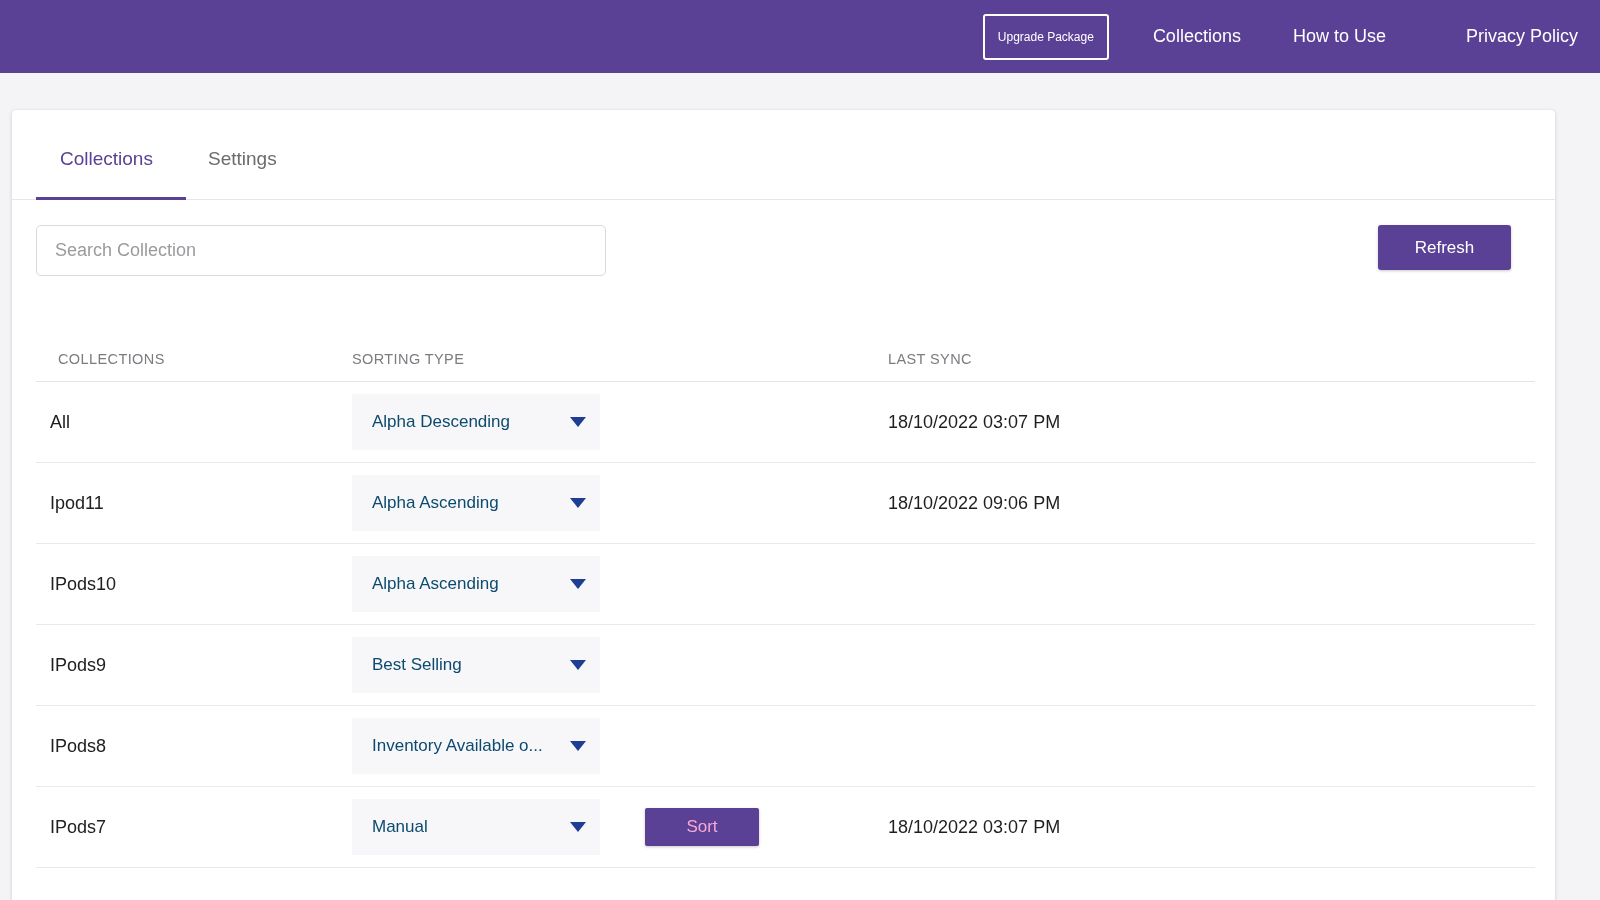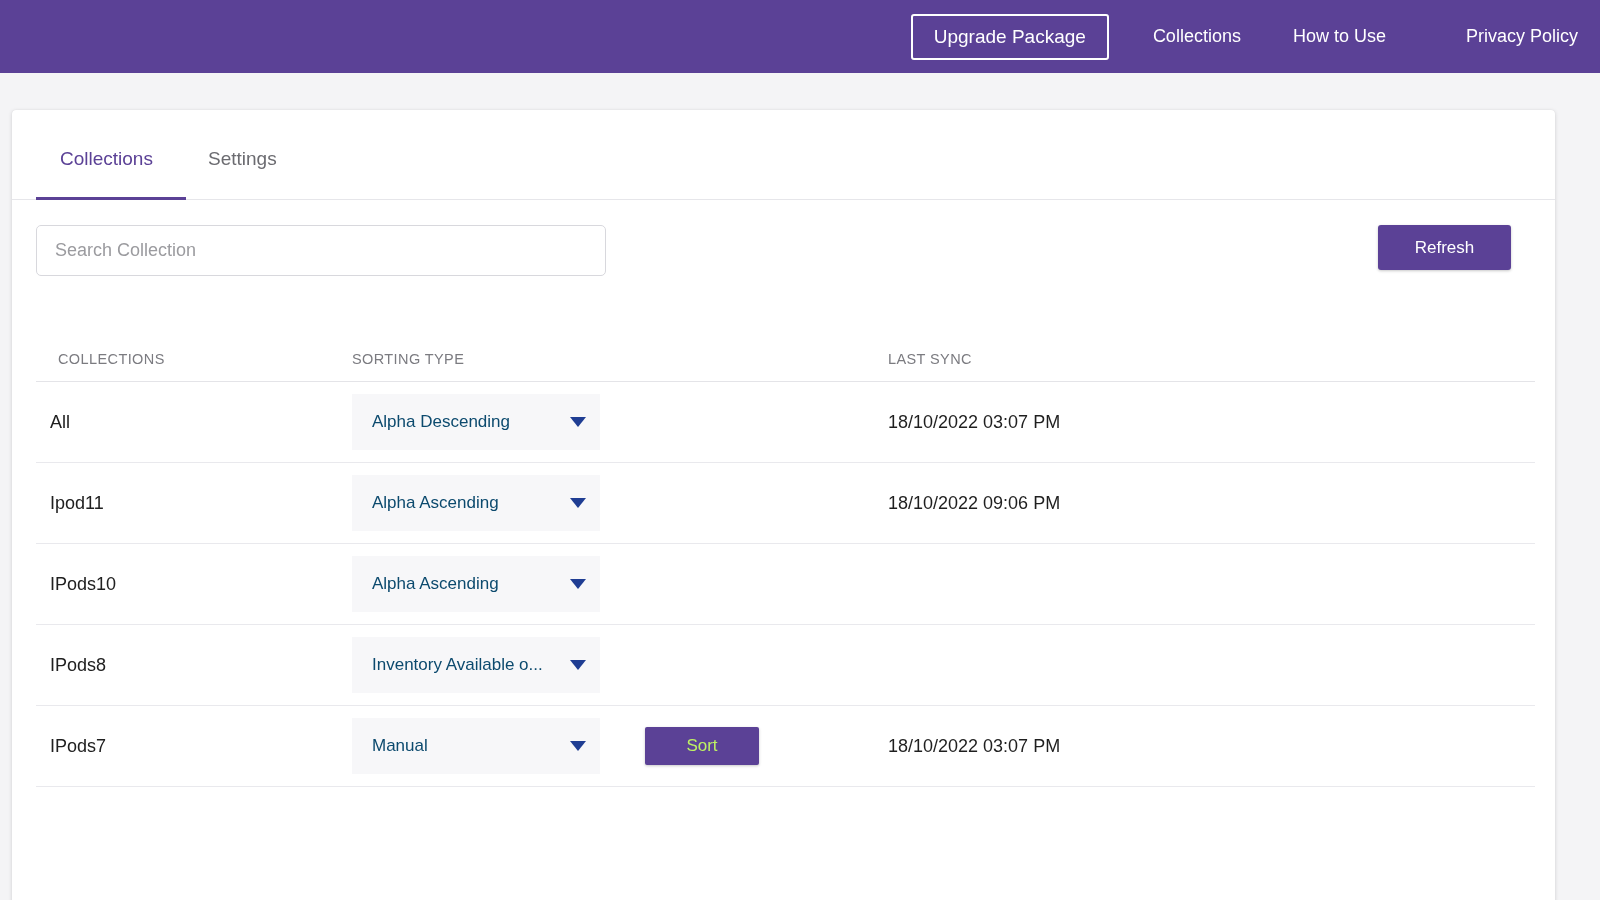--- a/index.html
+++ b/index.html
@@ -25,26 +25,26 @@
     background: #5b4196;
     display: flex;
     align-items: center;
     justify-content: flex-end;
     padding-right: 0;
   }
 
   .upgrade-btn {
     height: 46px;
     margin-right: 44px;
-    padding: 0 21px;
+    padding: 0 13px;
     border: 2px solid #ffffff;
     border-radius: 3px;
     background: transparent;
     color: #ffffff;
-    font-size: 19px;
+    font-size: 12px;
     font-family: "Liberation Sans", sans-serif;
     line-height: 42px;
     white-space: nowrap;
     cursor: pointer;
   }
 
   .nav-link {
     color: #ffffff;
     font-size: 18px;
     text-decoration: none;
@@ -201,21 +201,21 @@
   }
 
   .cell-sort {
     position: absolute;
     left: 609px;
     top: 50%;
     transform: translateY(-50%);
     width: 114px;
     height: 38px;
     background: #5b4196;
-    color: #bef264;
+    color: #f9a8d4;
     border: none;
     border-radius: 2px;
     font-size: 17px;
     font-family: "Liberation Sans", sans-serif;
     cursor: pointer;
     box-shadow: 0 1px 3px rgba(0,0,0,0.22);
   }
 
   .cell-sync {
     position: absolute;
@@ -275,20 +275,27 @@
           <div class="cell-sync">18/10/2022 09:06 PM</div>
         </div>
         <div class="row">
           <div class="cell-name">IPods10</div>
           <div class="cell-select">
             <span class="sel-label">Alpha Ascending</span>
             <span class="caret"></span>
           </div>
         </div>
         <div class="row">
+          <div class="cell-name">IPods9</div>
+          <div class="cell-select">
+            <span class="sel-label">Best Selling</span>
+            <span class="caret"></span>
+          </div>
+        </div>
+        <div class="row">
           <div class="cell-name">IPods8</div>
           <div class="cell-select">
             <span class="sel-label">Inventory Available o...</span>
             <span class="caret"></span>
           </div>
         </div>
         <div class="row">
           <div class="cell-name">IPods7</div>
           <div class="cell-select">
             <span class="sel-label">Manual</span>

